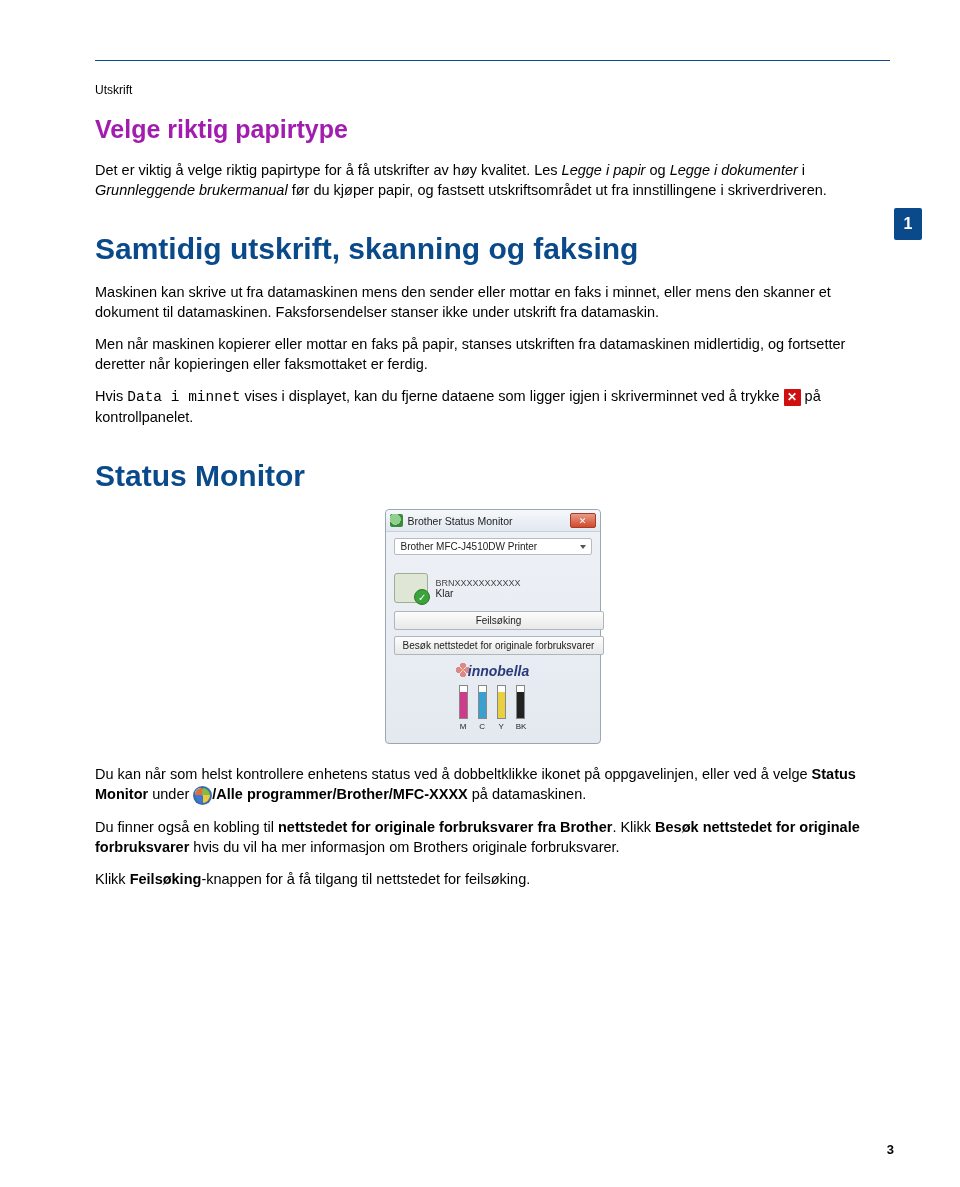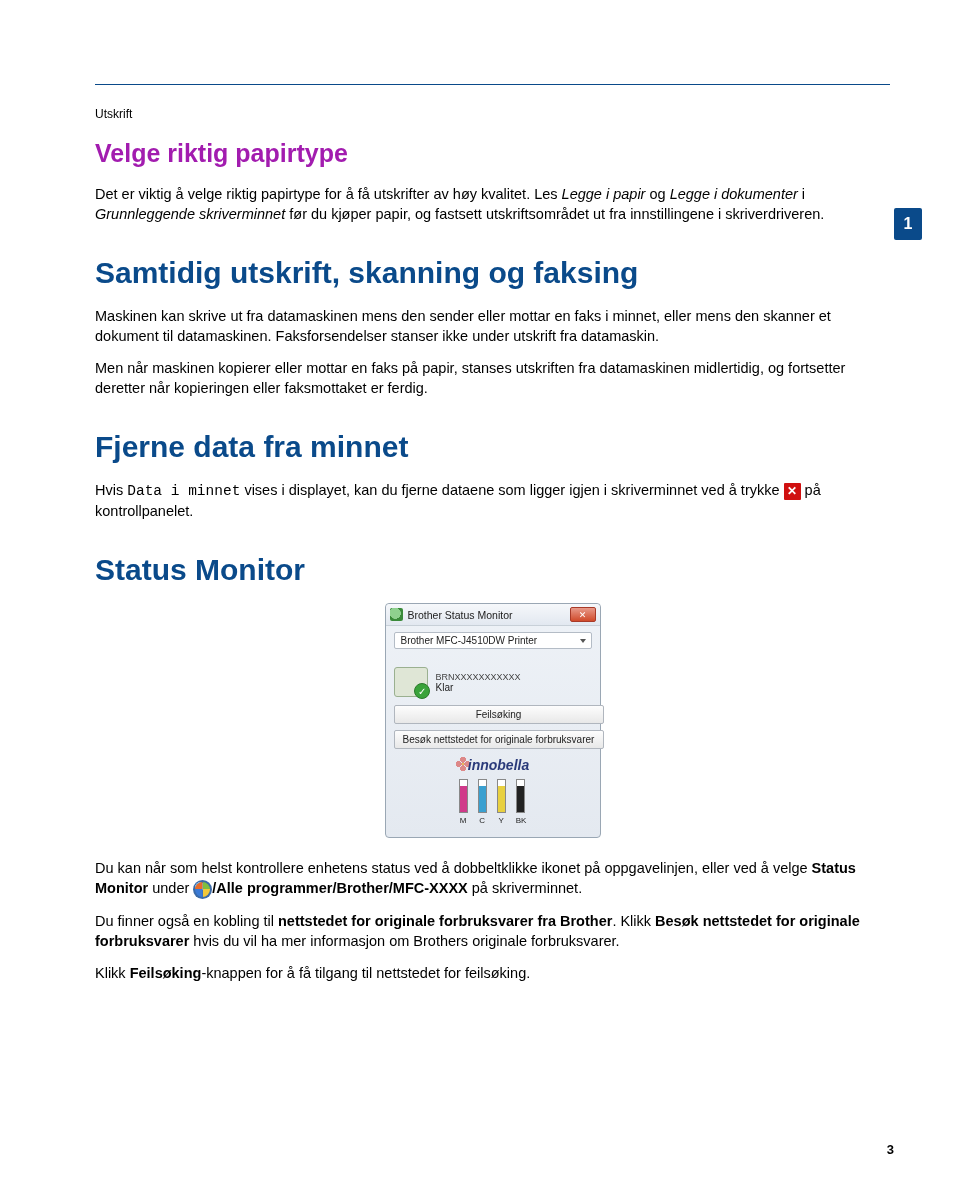--- a/index.html
+++ b/index.html
@@ -5,21 +5,21 @@
   * { margin: 0; padding: 0; box-sizing: border-box; }
   body {
     font-family: Arial, Helvetica, sans-serif;
     width: 960px;
     height: 1187px;
     background: #fff;
     position: relative;
     color: #000;
   }
   .page {
-    padding: 84px 70px 40px 95px;
+    padding: 60px 70px 40px 95px;
   }
   .top-bar {
     border-top: 1.5px solid #0a4a8a;
     margin-bottom: 22px;
   }
   .section-label {
     font-size: 12px;
     margin-bottom: 18px;
   }
   h1.blue {
@@ -211,28 +211,27 @@
 </head>
 <body>
 
 <div class="page">
   <div class="top-bar"></div>
   <div class="section-label">Utskrift</div>
 
   <h1 class="blue">Velge riktig papirtype</h1>
 
   <p class="body">
-    <span>Det er viktig å velge riktig papirtype for å få utskrifter av høy kvalitet. Les </span><span class="italic">Legge i papir</span><span> og </span><span class="italic">Legge i dokumenter</span><span> i </span><span class="italic">Grunnleggende skriverminnet</span><span> før du kjøper papir, og fastsett utskriftsområdet ut fra innstillingene i skriverdriveren.</span>
+    <span>Det er viktig å velge riktig papirtype for å få utskrifter av høy kvalitet. Les </span><span class="italic">Legge i papir</span><span> og </span><span class="italic">Legge i dokumenter</span><span> i </span><span class="italic">Grunnleggende brukermanual</span><span> før du kjøper papir, og fastsett utskriftsområdet ut fra innstillingene i skriverdriveren.</span>
   </p>
 
   <h2 class="blue">Samtidig utskrift, skanning og faksing</h2>
   <p class="body">Maskinen kan skrive ut fra datamaskinen mens den sender eller mottar en faks i minnet, eller mens den skanner et dokument til datamaskinen. Faksforsendelser stanser ikke under utskrift fra datamaskin.</p>
   <p class="body">Men når maskinen kopierer eller mottar en faks på papir, stanses utskriften fra datamaskinen midlertidig, og fortsetter deretter når kopieringen eller faksmottaket er ferdig.</p>
 
-  <h2 class="blue">Fjerne data fra minnet</h2>
   <p class="body">
     <span>Hvis </span><span class="mono">Data i minnet</span><span> vises i displayet, kan du fjerne dataene som ligger igjen i skriverminnet ved å trykke </span><span class="red-x">✕</span><span> på kontrollpanelet.</span>
   </p>
 
   <h2 class="blue">Status Monitor</h2>
 
   <div class="sm-window">
     <div class="sm-titlebar">
       <span class="sm-title-icon"></span>
       <span class="sm-title-text">Brother Status Monitor</span>
@@ -277,21 +276,21 @@
             <div class="ink-bar">
               <div class="ink-fill ink-bk"></div>
             </div>
             <div class="ink-label">BK</div>
           </div>
       </div>
     </div>
   </div>
 
   <p class="body">
-    <span>Du kan når som helst kontrollere enhetens status ved å dobbeltklikke ikonet på oppgavelinjen, eller ved å velge </span><span class="bold">Status Monitor</span><span> under </span><span class="win-orb"></span><span class="bold">/Alle programmer/Brother/MFC-XXXX</span><span> på skriverminnet.</span>
+    <span>Du kan når som helst kontrollere enhetens status ved å dobbeltklikke ikonet på oppgavelinjen, eller ved å velge </span><span class="bold">Status Monitor</span><span> under </span><span class="win-orb"></span><span class="bold">/Alle programmer/Brother/MFC-XXXX</span><span> på datamaskinen.</span>
   </p>
 
   <p class="body">
     <span>Du finner også en kobling til </span><span class="bold">nettstedet for originale forbruksvarer fra Brother</span><span>. Klikk </span><span class="bold">Besøk nettstedet for originale forbruksvarer</span><span> hvis du vil ha mer informasjon om Brothers originale forbruksvarer.</span>
   </p>
 
   <p class="body">
     <span>Klikk </span><span class="bold">Feilsøking</span><span>-knappen for å få tilgang til nettstedet for feilsøking.</span>
   </p>
 </div>

